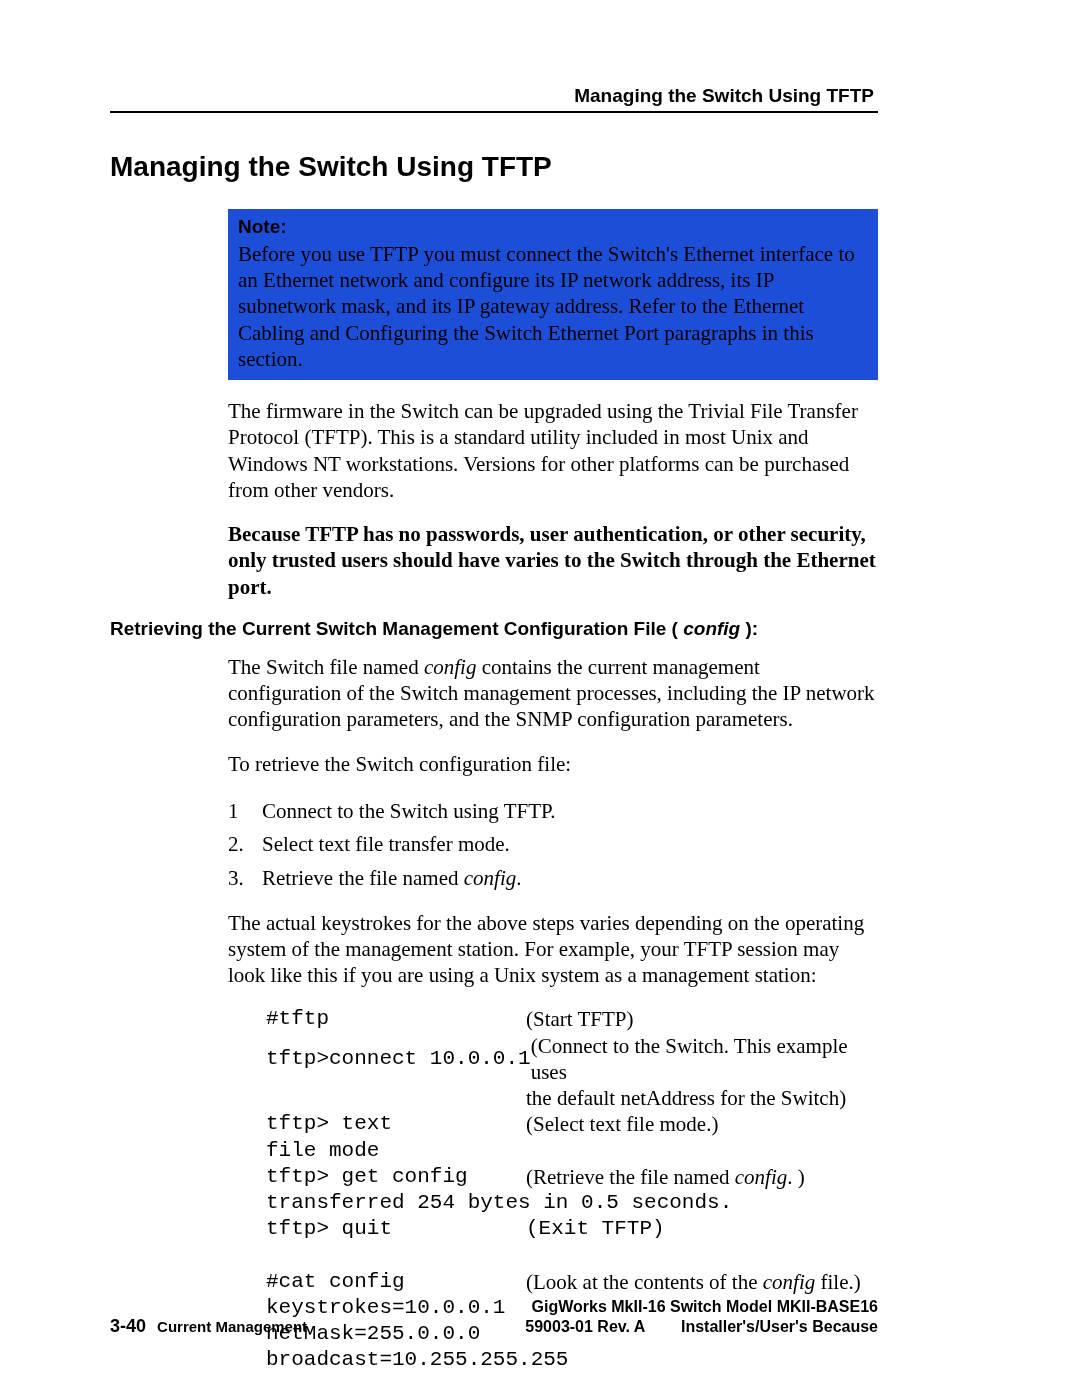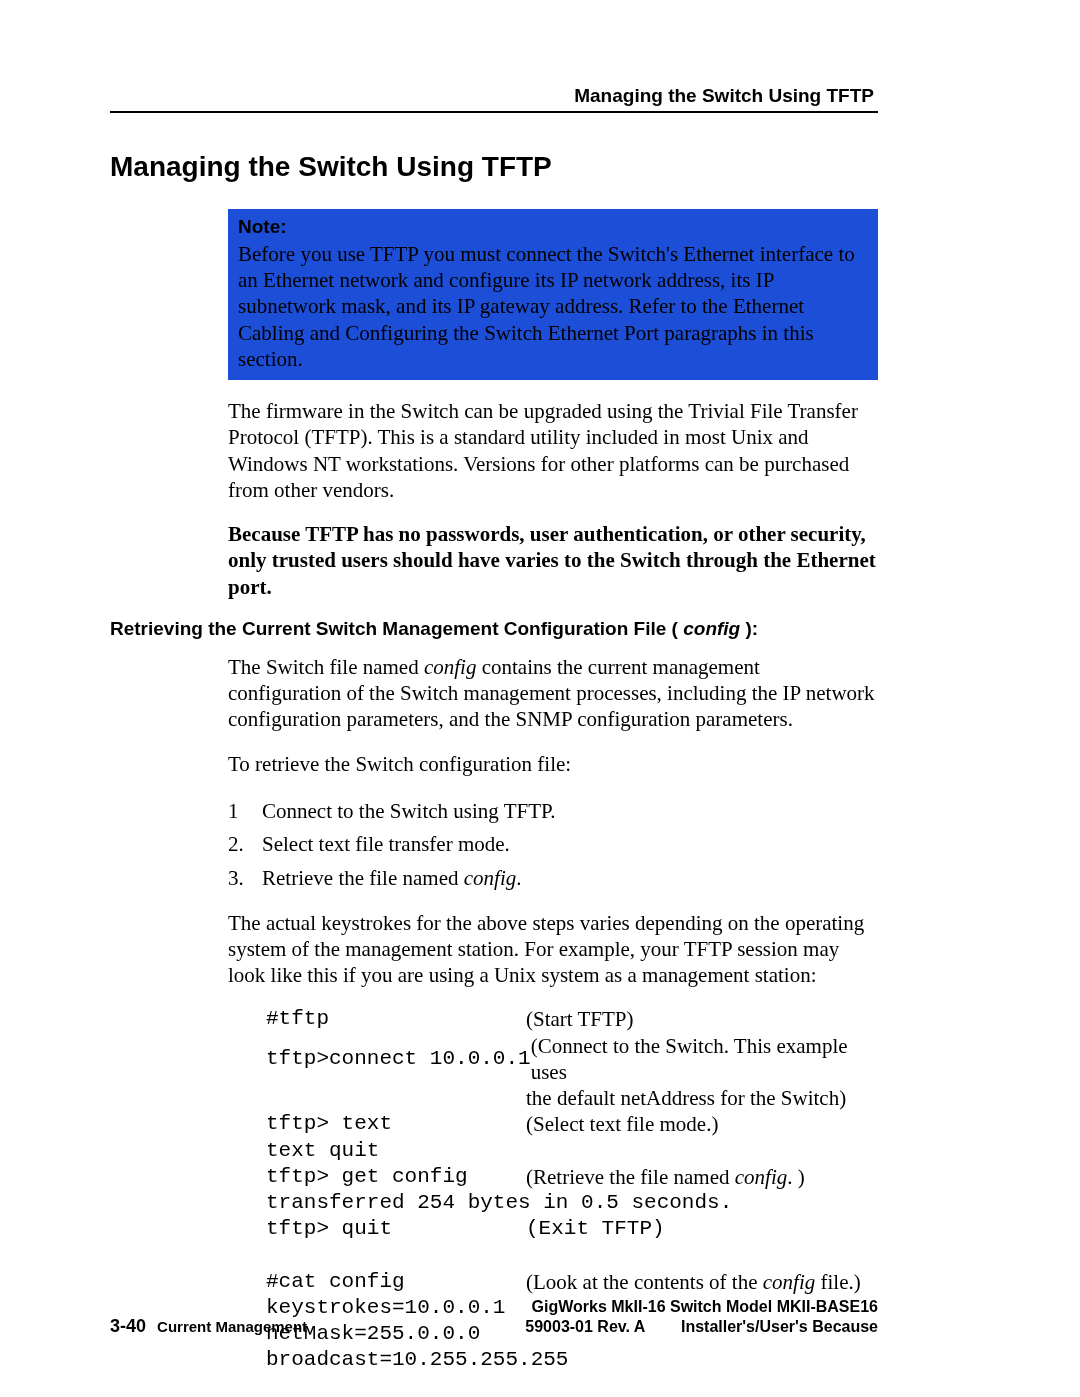--- a/index.html
+++ b/index.html
@@ -175,21 +175,21 @@
     </div>
     <div class="sess-row">
       <div class="sess-cmd"></div>
       <div class="sess-desc">the default netAddress for the Switch)</div>
     </div>
     <div class="sess-row">
       <div class="sess-cmd">tftp&gt; text</div>
       <div class="sess-desc">(Select text file mode.)</div>
     </div>
     <div class="sess-row">
-      <div class="sess-full">text quit</div>
+      <div class="sess-full">file mode</div>
     </div>
     <div class="sess-row">
       <div class="sess-cmd">tftp&gt; get config</div>
       <div class="sess-desc">
         <span>(Retrieve the file named </span><span class="ital">config</span><span>.  )</span>
       </div>
     </div>
     <div class="sess-row">
       <div class="sess-full">transferred 254 bytes in 0.5 seconds.</div>
     </div>

